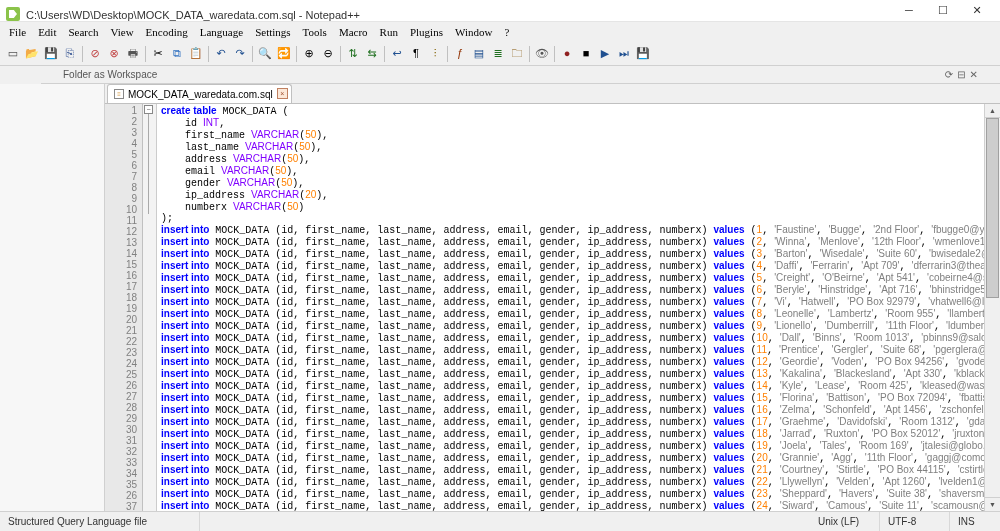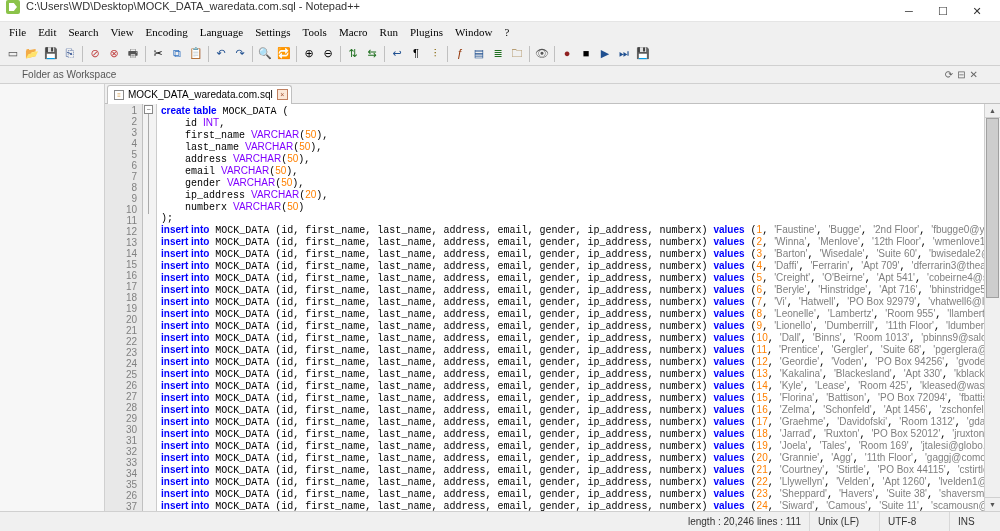--- a/index.html
+++ b/index.html
@@ -1,34 +1,34 @@
 <!DOCTYPE html>
 <html><head>
 <meta charset="utf-8">
 <style>
 * { margin:0; padding:0; box-sizing:border-box; font-family:"Segoe UI",Tahoma,sans-serif; }
 body { background:#f0f0f0; width:1000px; height:531px; overflow:hidden; display:flex; flex-direction:column; font-size:11px; color:#000; }
-.titlebar { height:22px; background:#fff; display:flex; align-items:flex-start; padding:0 6px; border-bottom:1px solid #e5e5e5; }
+.titlebar { height:22px; background:#fff; display:flex; align-items:flex-end; padding:0 6px; border-bottom:1px solid #e5e5e5; }
 .titlebar .appicon { width:14px; height:14px; background:#8bc34a; border-radius:2px; margin-right:6px; position:relative; }
 .titlebar .appicon::after { content:""; position:absolute; left:3px; top:3px; width:8px; height:8px; background:#fff; clip-path:polygon(0 0,60% 0,100% 50%,60% 100%,0 100%); }
 .titlebar .title { flex:1; font-size:11px; color:#333; }
 .winbtns { display:flex; gap:0; }
 .winbtn { width:34px; height:22px; display:flex; align-items:center; justify-content:center; color:#333; }
 .menubar { height:20px; background:#f0f0f0; display:flex; align-items:center; padding:0 4px; gap:2px; font-size:11px; }
 .menubar span { padding:2px 5px;font-family:Liberation Serif, serif; }
 .toolbar { height:24px; background:#f0f0f0; display:flex; align-items:center; padding:0 4px; gap:1px; border-bottom:1px solid #d0d0d0; }
 .tbtn { width:18px; height:18px; border:1px solid transparent; display:flex; align-items:center; justify-content:center; font-size:10px; }
 .tsep { width:1px; height:16px; background:#c0c0c0; margin:0 2px; }
-.workspace-hdr { height:18px; background:#f0f0f0; border-bottom:1px solid #d0d0d0; display:flex; align-items:center; padding:0 22px; font-size:10px; color:#555; }
+.workspace-hdr { height:18px; background:#f0f0f0; border-bottom:1px solid #d0d0d0; display:flex; align-items:center; padding:0 22px; font-size:10px; color:#555;margin-left:41px; }
 .workspace-hdr .ws-icons { margin-left:auto; display:flex; gap:4px; }
 .workspace-hdr .ws-icons span { font-size:10px; color:#666; }
 .body-row { flex:1; display:flex; min-height:0; }
 .sidebar { width:105px; background:#f7f7f7; border-right:1px solid #d0d0d0; }
 .main { flex:1; display:flex; flex-direction:column; min-width:0; }
-.tabs { height:20px; background:#f0f0f0; display:flex; align-items:center; padding-left:2px; border-bottom:1px solid #c0c0c0; }
+.tabs { height:20px; background:#f0f0f0; display:flex; align-items:flex-start; padding-left:2px; border-bottom:1px solid #c0c0c0; }
 .tab { height:19px; background:#fff; border:1px solid #c0c0c0; border-bottom:none; padding:0 18px 0 6px; font-size:10px; display:flex; align-items:center; position:relative; border-radius:3px 3px 0 0; margin-bottom:-1px; }
 .tab .ficon { width:10px; height:10px; background:#fff; border:1px solid #888; margin-right:4px; font-size:6px; display:flex; align-items:center; justify-content:center; color:#d8a050; }
 .tab .tclose { position:absolute; right:3px; top:3px; width:11px; height:11px; border:1px solid #c08060; background:#fce8d8; font-size:7px; display:flex; align-items:center; justify-content:center; color:#a05030; }
 .editor { flex:1; display:flex; min-height:0; background:#fff; overflow:hidden; position:relative; }
 .gutter { width:38px; background:#e8e8e8; border-right:1px solid #c0c0c0; text-align:right; padding:1px 5px 0 0; font-family:Consolas,'Courier New',monospace; font-size:10px; color:#808080; line-height:11px; }
 .gutter div { height:11px; }
 .margin { width:14px; background:#f3f3f3; border-right:1px solid #ccc; position:relative; }
 .margin .fold { position:absolute; left:1px; width:9px; height:9px; border:1px solid #888; background:#fff; font-size:7px; text-align:center; line-height:7px; color:#555; }
 .margin .foldline { position:absolute; left:5px; width:1px; background:#aaa; }
 .code { flex:1; font-family:Consolas,'Courier New',monospace; font-size:10px; line-height:11px; white-space:pre; padding:1px 0 0 4px; overflow:hidden; color:#000; }
@@ -289,18 +289,18 @@
       <div class="vscroll">
         <div class="arr up">▲</div>
         <div class="thumb"></div>
         <div class="arr dn">▼</div>
       </div>
     </div>
   </div>
 </div>
 
 <div class="status">
+  <div class="cell" style="min-width:200px">Structured Query Language file</div>
   <div class="spacer"></div>
-  <div class="cell">length : 20,246    lines : 111</div>
   <div class="cell" style="min-width:70px">Unix (LF)</div>
   <div class="cell" style="min-width:70px">UTF-8</div>
   <div class="cell" style="min-width:50px;border-right:none">INS</div>
 </div>
 
 </body></html>

